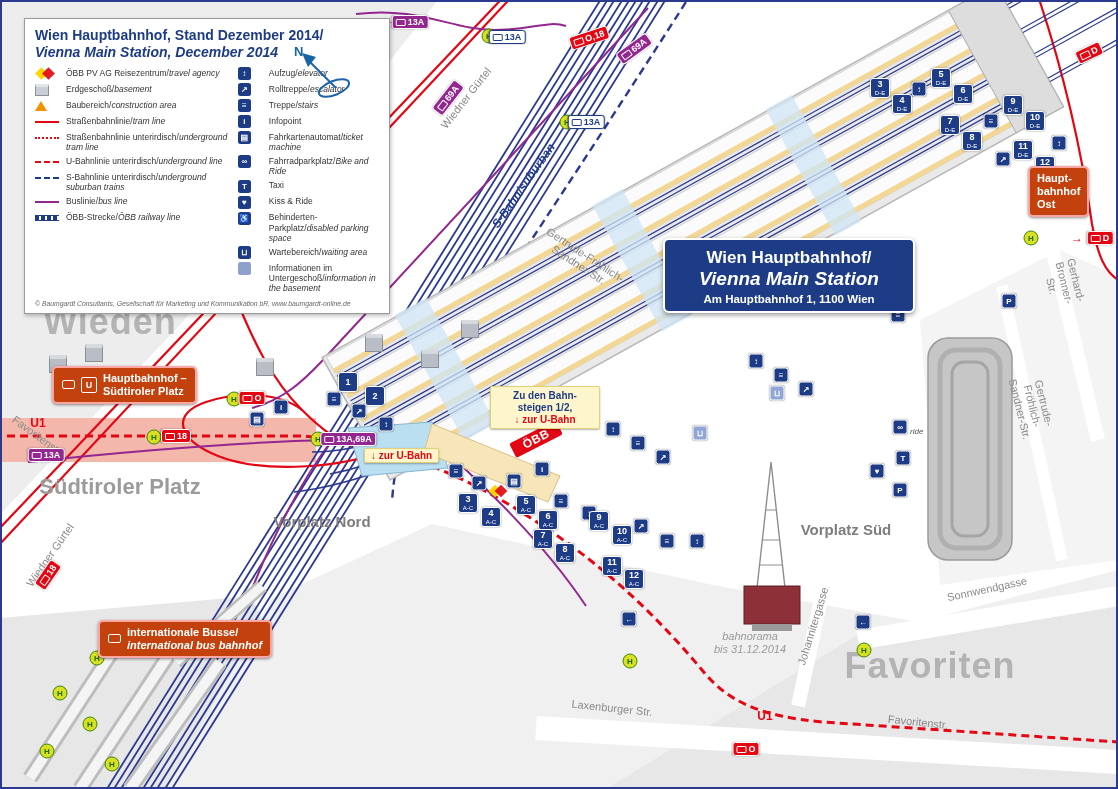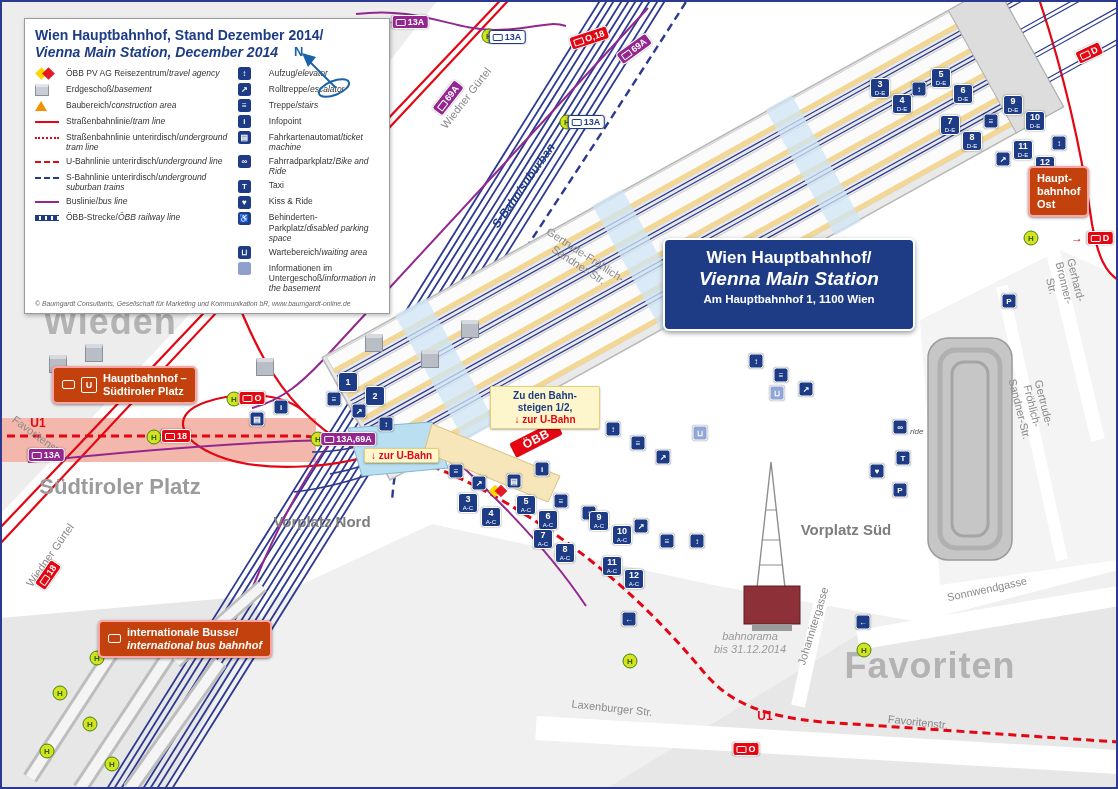--- a/index.html
+++ b/index.html
@@ -58,21 +58,21 @@
     font-size:9px;font-weight:bold;flex:0 0 auto;}
   .veh-w{width:11px;height:7px;border:1.5px solid #fff;border-radius:2px;flex:0 0 auto;}
   .u1badge{left:52px;top:366px;}
   .intlbus{left:98px;top:620px;}
   .regbus{left:452px;top:618px;}
   .hbfost{left:1028px;top:166px;display:block;padding:4px 7px;}
   .hbfost span{display:block;}
 
   
   .titlebox{position:absolute;left:663px;top:238px;width:240px;background:#1d3c85;border:2.5px solid #fff;border-radius:6px;
-    color:#fff;text-align:center;padding:8px 4px 24px;box-shadow:0 2px 5px rgba(0,0,0,.4);z-index:8;}
+    color:#fff;text-align:center;padding:8px 4px 6px;box-shadow:0 2px 5px rgba(0,0,0,.4);z-index:8;}
   .tb1{font-size:17px;font-weight:bold;line-height:1.15;}
   .tb2{font-size:19px;font-weight:bold;font-style:italic;line-height:1.15;}
   .tb3{font-size:11.5px;font-weight:bold;margin-top:4px;}
 
   
   .ynote{position:absolute;background:#fdf6cd;border:1px solid #e3d178;border-radius:2px;z-index:7;box-shadow:0 1px 2px rgba(0,0,0,.3);}
   .ynote-a{left:490px;top:386px;width:104px;padding:3px 2px;text-align:center;}
   .yl{font-size:10px;font-weight:bold;color:#1d3c85;line-height:1.18;}
   .yl.red{color:#e30613;}
   .ynote-b{left:364px;top:448px;padding:1px 6px;font-size:10px;font-weight:bold;color:#e30613;white-space:nowrap;}

